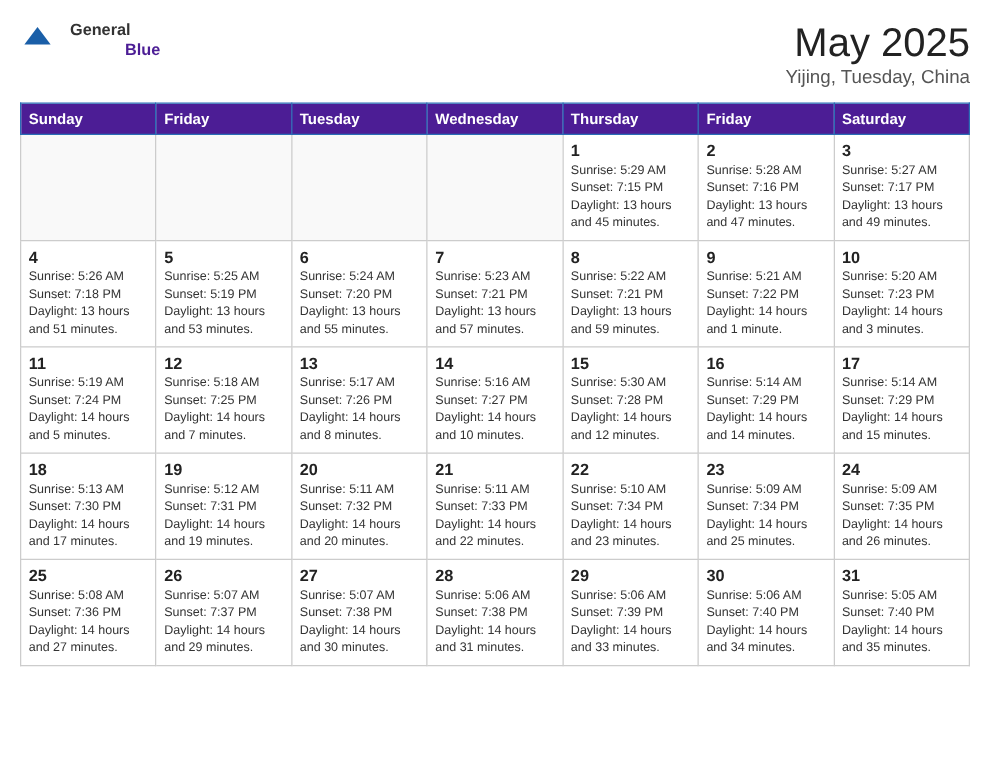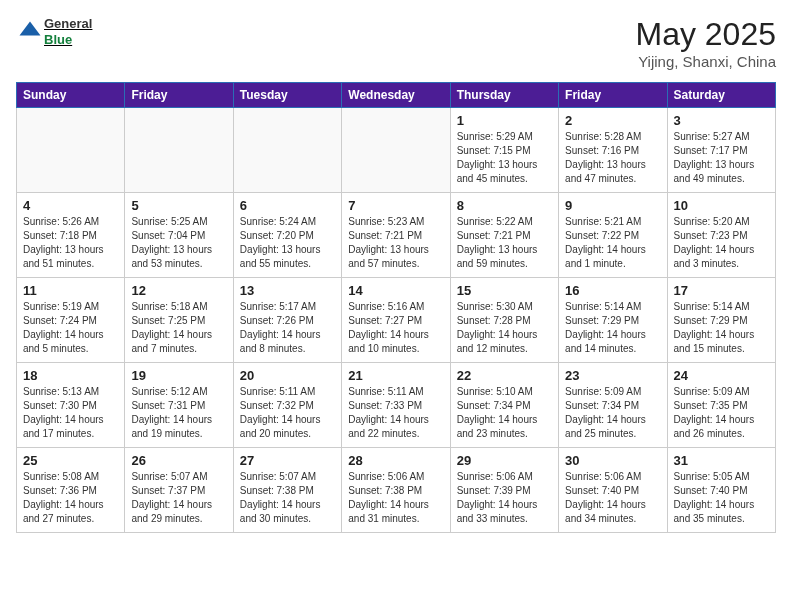--- a/index.html
+++ b/index.html
@@ -12,32 +12,31 @@
     }
     .header {
       display: flex;
       justify-content: space-between;
       align-items: flex-start;
       margin-bottom: 12px;
     }
     .logo {
       display: flex;
       align-items: center;
-      gap: 0;
-      text-decoration: underline;
+      gap: 12px;
     }
     .logo-text {
       display: flex;
       flex-direction: column;
       font-size: 13px;
       font-weight: bold;
       line-height: 1.2;
     }
     .logo-general { color: #333; }
-    .logo-blue { color: #15803d; }
+    .logo-blue { color: #4c1d95; margin-left: 44px; }
     .logo-icon {
       width: 28px;
       height: 28px;
     }
     .title-block {
       text-align: right;
     }
     .main-title {
       font-size: 32px;
       font-weight: normal;
@@ -95,21 +94,21 @@
     <svg class="logo-icon" viewBox="0 0 32 32">
       <polygon points="16,4 28,20 4,20" fill="#1a5fa8"></polygon>
     </svg>
     <div class="logo-text">
       <span class="logo-general">General</span>
       <span class="logo-blue">Blue</span>
     </div>
   </div>
   <div class="title-block">
     <div class="main-title">May 2025</div>
-    <div class="subtitle">Yijing, Shanxi, China</div>
+    <div class="subtitle">Yijing, Tuesday, China</div>
   </div>
 </div>
 
 <table class="calendar">
   <thead>
     <tr>
     <th>Sunday</th>
         <th>Friday</th>
         <th>Tuesday</th>
         <th>Wednesday</th>
@@ -150,21 +149,21 @@
         <td>
           <span class="day-number">4</span>
           <div class="day-info" style="white-space: pre-line;">Sunrise: 5:26 AM
 Sunset: 7:18 PM
 Daylight: 13 hours
 and 51 minutes.</div>
         </td>
         <td>
           <span class="day-number">5</span>
           <div class="day-info" style="white-space: pre-line;">Sunrise: 5:25 AM
-Sunset: 7:04 PM
+Sunset: 5:19 PM
 Daylight: 13 hours
 and 53 minutes.</div>
         </td>
         <td>
           <span class="day-number">6</span>
           <div class="day-info" style="white-space: pre-line;">Sunrise: 5:24 AM
 Sunset: 7:20 PM
 Daylight: 13 hours
 and 55 minutes.</div>
         </td>

